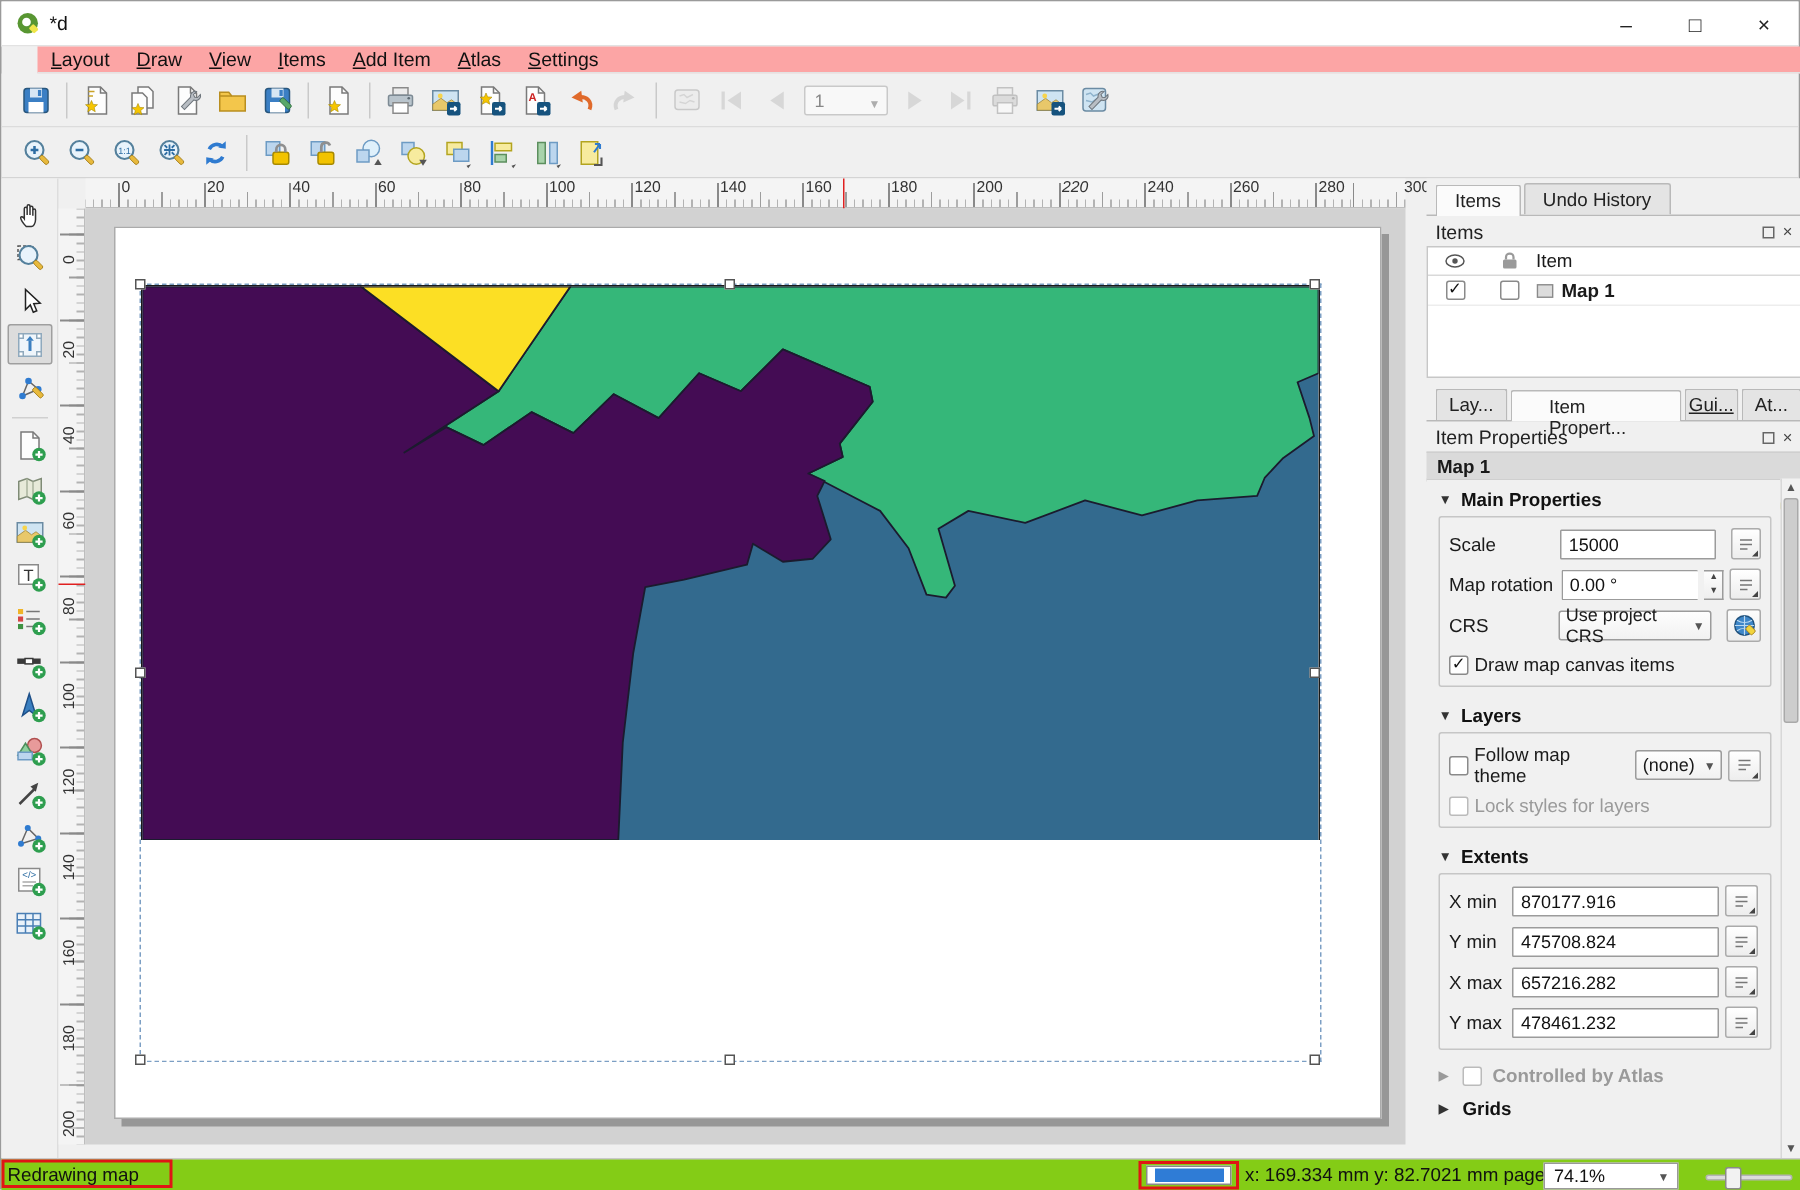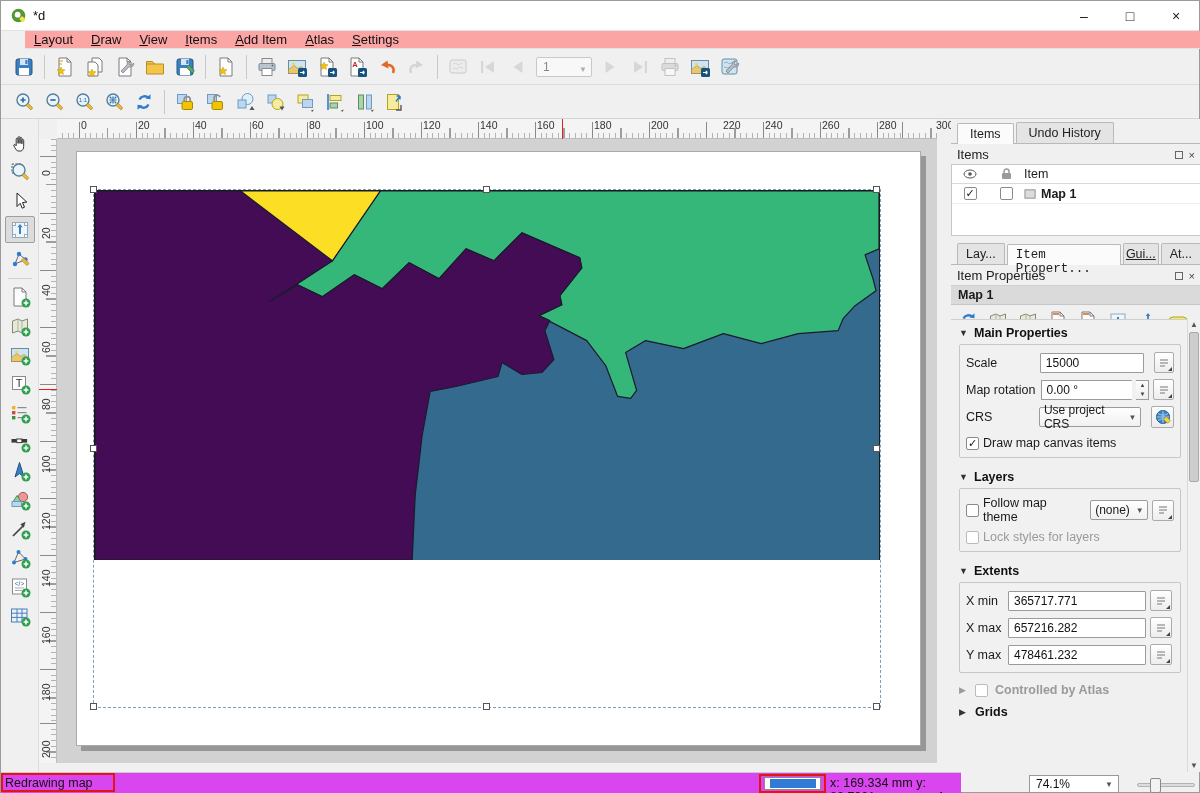--- a/index.html
+++ b/index.html
@@ -55,21 +55,21 @@
   .handle{position:absolute;width:7px;height:7px;background:#fff;border:1px solid #555;}
   
   .rpanel{position:absolute;left:950px;top:0;width:250px;height:653px;background:#f0f0f0;font-size:12.5px;color:#1a1a1a;}
   .tabsrow{display:flex;gap:2px;padding:3px 0 0 6px;border-bottom:1px solid #b9b9b9;height:25px;}
   .tab{padding:3px 12px;font-size:12.5px;background:#e4e4e4;border:1px solid #b9b9b9;border-bottom:none;border-radius:2px 2px 0 0;color:#222;}
   .tab.active{background:#fbfbfb;position:relative;top:1px;}
   .dockhead{display:flex;align-items:center;padding:3px 6px 2px;font-size:13px;color:#222;}
   .dockhead .mini{margin-left:auto;display:flex;gap:6px;align-items:center;}
   .minisq{width:8px;height:8px;border:1px solid #666;display:inline-block;}
   .minix{font-size:11px;color:#444;line-height:8px;}
-  .itemstable{background:#fff;border:1px solid #c7c7c7;margin:0 0 0 0;height:72px;}
+  .itemstable{background:#fff;border:1px solid #c7c7c7;margin:0 0 0 0;height:88px;}
   .itr{display:flex;align-items:center;height:20px;border-bottom:1px solid #ededed;}
   .itr.head{border-bottom:1px solid #d9d9d9;height:19px;}
   .col-eye{width:36px;display:flex;justify-content:center;}
   .col-lock{width:36px;display:flex;justify-content:center;}
   .col-item{flex:1;font-size:12.5px;}
   .cb{width:13px;height:13px;border:1px solid #8a8a8a;background:#fff;border-radius:2px;font-size:11px;line-height:11px;text-align:center;color:#111;font-weight:bold;}
   .cb.gray{border-color:#bbb;}
   .maplabel{font-weight:bold;display:flex;align-items:center;gap:4px;}
   .proph{background:#dadada;font-weight:bold;padding:2px 7px;font-size:12.5px;border-top:1px solid #cfcfcf;border-bottom:1px solid #c5c5c5;}
   .ptool{display:flex;align-items:center;gap:4px;padding:4px 4px;}
@@ -88,21 +88,21 @@
   .ovbtn:after{content:"";position:absolute;right:1px;bottom:1px;border-left:4px solid transparent;border-bottom:4px solid #444;}
   .spin{width:14px;height:20px;border:1px solid #9b9b9b;border-left:none;display:flex;flex-direction:column;background:linear-gradient(#fdfdfd,#eee);}
   .spin div{flex:1;font-size:6px;color:#444;text-align:center;line-height:9px;}
   .sqbtn{width:25px;height:22px;border:1px solid #ababab;border-radius:2px;background:linear-gradient(#fdfdfd,#ececec);display:flex;align-items:center;justify-content:center;}
   .collrow{display:flex;align-items:center;gap:7px;font-weight:bold;font-size:12.5px;padding:4px 4px 4px 8px;color:#111;}
   .collrow.gray{color:#9a9a9a;}
   .pscroll{position:absolute;right:1px;top:200px;bottom:0;width:13px;background:#f1f1f1;border-left:1px solid #d8d8d8;}
   .pscroll .arrow{position:absolute;left:0;width:12px;height:12px;font-size:8px;color:#555;text-align:center;line-height:12px;}
   .pscroll .thumb{position:absolute;left:1px;width:10px;background:#cdcdcd;border:1px solid #a9a9a9;border-radius:2px;}
   
-  .statusbar{position:absolute;left:0;top:771px;width:960px;height:22px;background:#d946ef;border-top:1px solid #c9c9c9;font-size:12.5px;color:#111;}
+  .statusbar{position:absolute;left:0;top:771px;width:1200px;height:22px;background:#84cc16;border-top:1px solid #c9c9c9;font-size:12.5px;color:#111;}
   .redbox{position:absolute;border:2px solid #e01515;}
   .sb-status{position:absolute;left:4px;top:3px;}
   .progress{position:absolute;left:763px;top:4px;width:57px;height:13px;border:1px solid #8a8a8a;background:#fff;}
   .progress .fill{position:absolute;left:5px;top:1px;bottom:1px;width:46px;background:#2f7cd6;}
   .sb-coords{position:absolute;left:829px;top:3px;}
   .sb-zoom{position:absolute;left:1028px;top:2px;width:90px;height:18px;border:1px solid #999;background:#fff;display:flex;align-items:center;padding-left:6px;font-size:12px;}
   .sb-zoom .arr{margin-left:auto;margin-right:5px;font-size:8px;color:#555;}
   .slider{position:absolute;left:1136px;top:10px;width:58px;height:4px;background:#dcdcdc;border:1px solid #b3b3b3;border-radius:2px;}
   .slider .knob{position:absolute;left:12px;top:-6px;width:11px;height:15px;background:#f2f2f2;border:1px solid #8a8a8a;border-radius:2px;}
 </style>
@@ -544,21 +544,21 @@
         <span style="left: 81px;">20</span>
         <span style="left: 138px;">40</span>
         <span style="left: 195px;">60</span>
         <span style="left: 252px;">80</span>
         <span style="left: 309px;">100</span>
         <span style="left: 366px;">120</span>
         <span style="left: 423px;">140</span>
         <span style="left: 480px;">160</span>
         <span style="left: 537px;">180</span>
         <span style="left: 594px;">200</span>
-        <span style="left: 666px;">220</span>
+        <span style="left: 651px; font-style: italic;">220</span>
         <span style="left: 708px;">240</span>
         <span style="left: 765px;">260</span>
         <span style="left: 822px;">280</span>
         <span style="left: 879px;">300</span>
         <div class="redmark-h" style="left: 505px;"></div>
       </div>
     <div class="vruler" id="vruler">
         <span style="top: 37px; left: 1px;">0</span>
         <span style="top: 100px; left: 1px;">20</span>
         <span style="top: 157px; left: 1px;">40</span>
@@ -637,21 +637,21 @@
               <svg width="13" height="12" viewBox="0 0 14 13">
                 <rect x="1" y="2" width="11" height="9" fill="#dcdcdc" stroke="#8a8a8a"></rect>
               </svg>
               <span>Map 1</span>
             </span>
         </div>
       </div>
 
       <div class="tabsrow" id="dockTabs" style="margin-top:4px;">
           <span class="tab" style="padding: 3px 8px;">Lay...</span>
-          <span class="tab active" style="padding: 3px 8px; font-family: Liberation Mono, monospace;">Item Propert...</span>
+          <span class="tab active" style="padding: 3px 25px;">Item Propert...</span>
           <span class="tab" style="padding: 3px 2px; text-decoration: underline;">Gui...</span>
           <span class="tab" style="padding: 3px 8px;">At...</span>
         </div>
 
       <div class="dockhead">
         <span>Item Properties</span>
         <span class="mini">
             <span class="minisq"></span>
             <span class="minix">×</span>
           </span>
@@ -796,21 +796,30 @@
           </div>
         </div>
 
         <div class="sechead">
             <span class="arr9">▼</span>
             <span>Extents</span>
           </div>
         <div class="groupbox" id="extentsBox">
             <div class="frow">
               <span class="flabel" style="width:38px;">X min</span>
-              <span class="tinput" style="width:138px;">365717.771</span>
+              <span class="tinput" style="width:138px;">870177.916</span>
+              <span class="ovbtn">
+                <svg width="12" height="12" viewBox="0 0 12 12">
+                  <path d="M2 3h8M2 6h8M2 9h5" stroke="#777"></path>
+                </svg>
+              </span>
+            </div>
+            <div class="frow">
+              <span class="flabel" style="width:38px;">Y min</span>
+              <span class="tinput" style="width:138px;">475708.824</span>
               <span class="ovbtn">
                 <svg width="12" height="12" viewBox="0 0 12 12">
                   <path d="M2 3h8M2 6h8M2 9h5" stroke="#777"></path>
                 </svg>
               </span>
             </div>
             <div class="frow">
               <span class="flabel" style="width:38px;">X max</span>
               <span class="tinput" style="width:138px;">657216.282</span>
               <span class="ovbtn">

